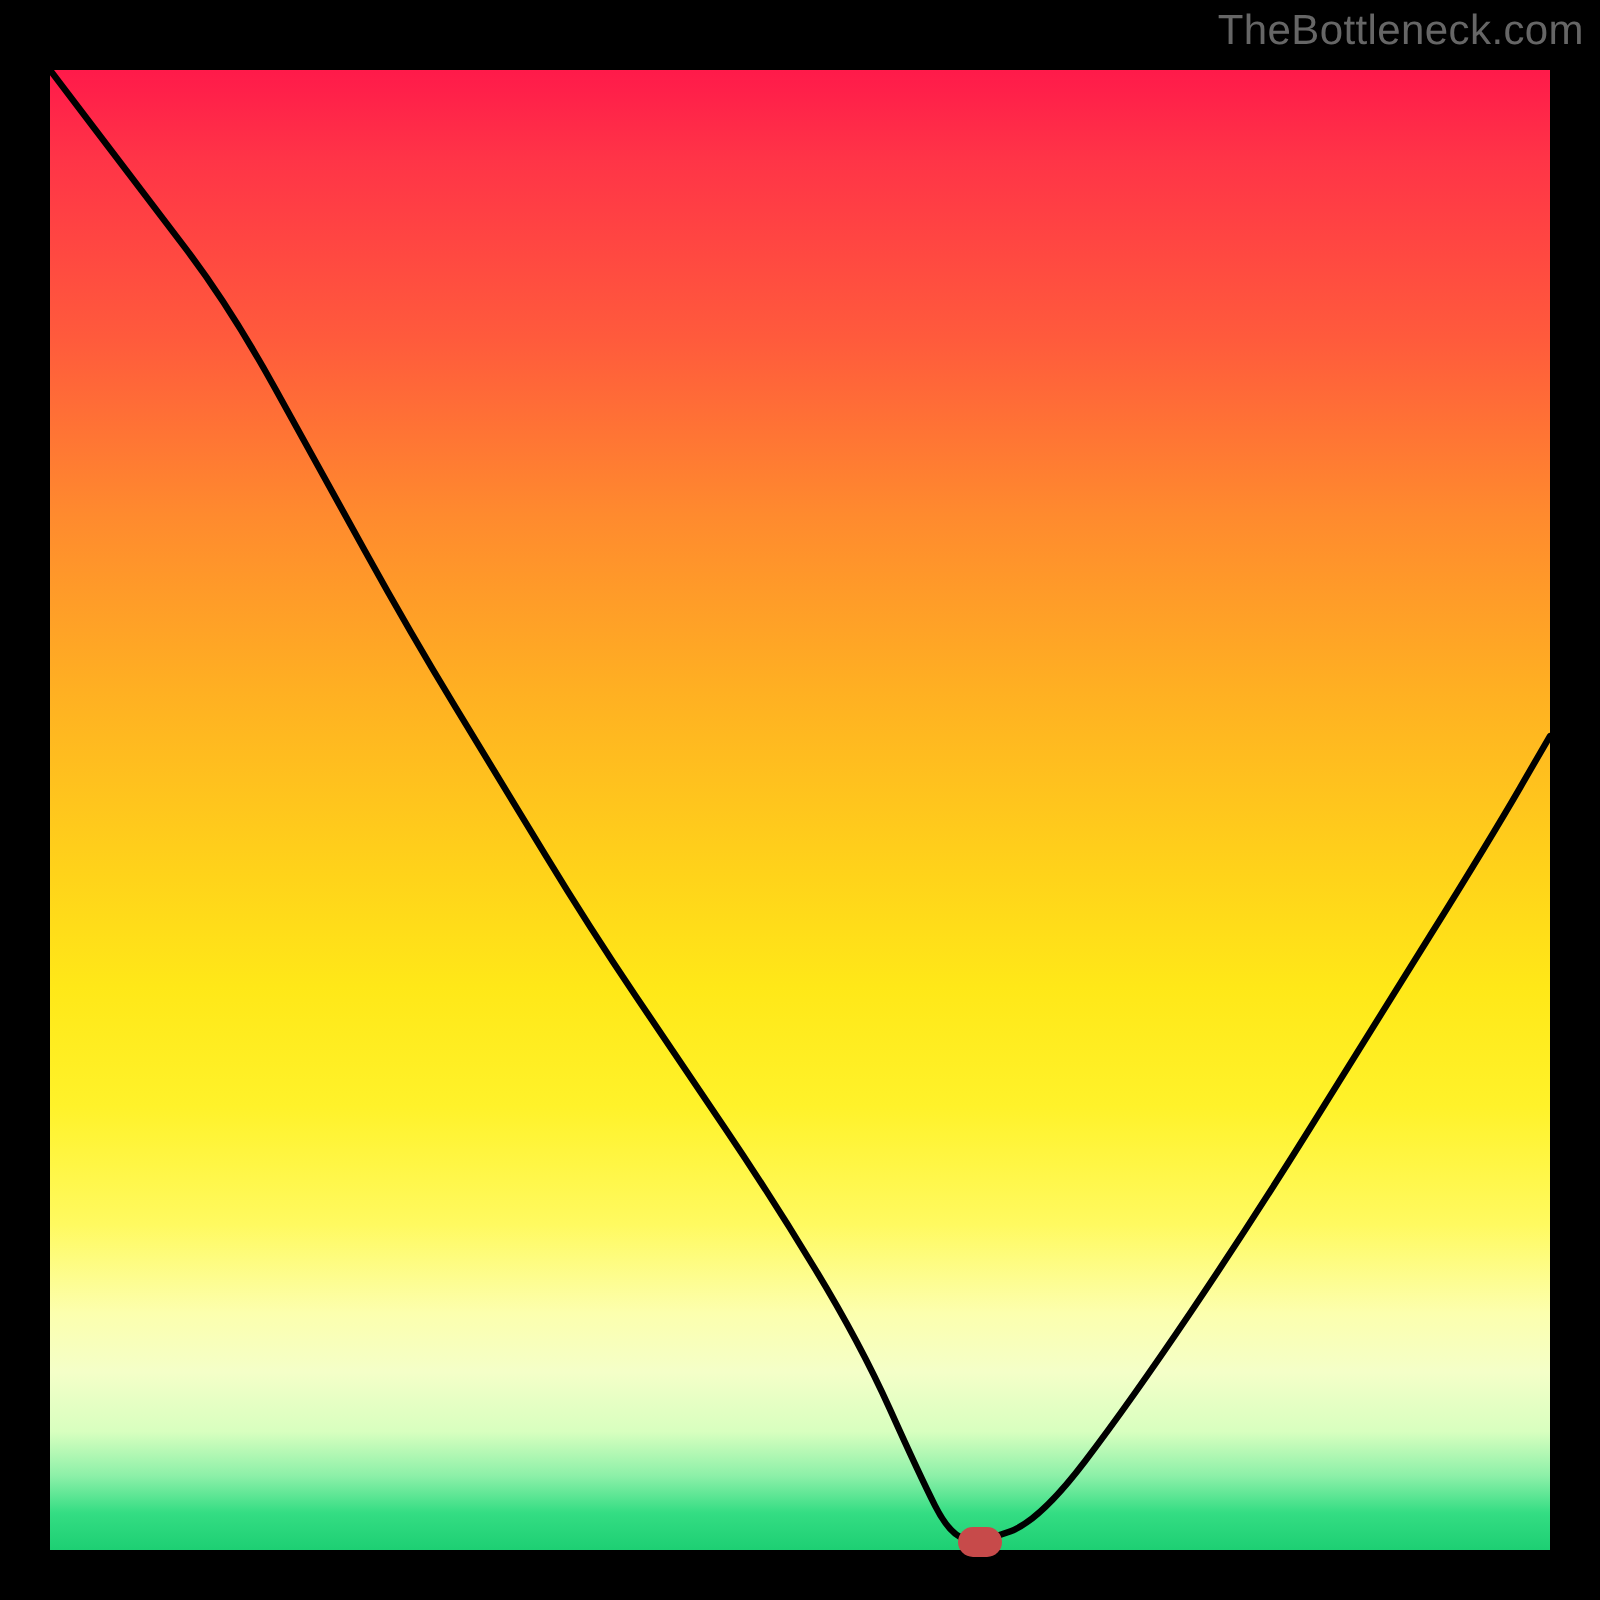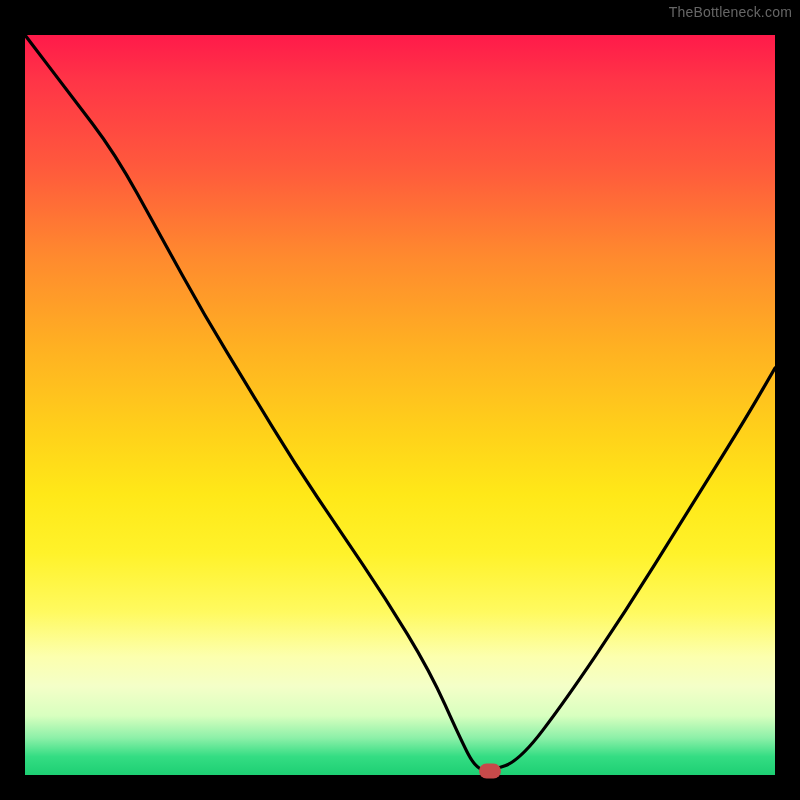--- a/index.html
+++ b/index.html
@@ -15,21 +15,21 @@
     position: relative;
     width: 800px;
     height: 800px;
     background: #000;
   }
   .watermark {
     position: absolute;
     top: 4px;
     right: 8px;
     color: #666;
-    font-size: 14px;
+    font-size: 21px;
     font-weight: 500;
     z-index: 10;
     letter-spacing: 0.2px;
   }
   .plot-area {
     position: absolute;
     left: 25px;
     top: 35px;
     width: 750px;
     height: 740px;

